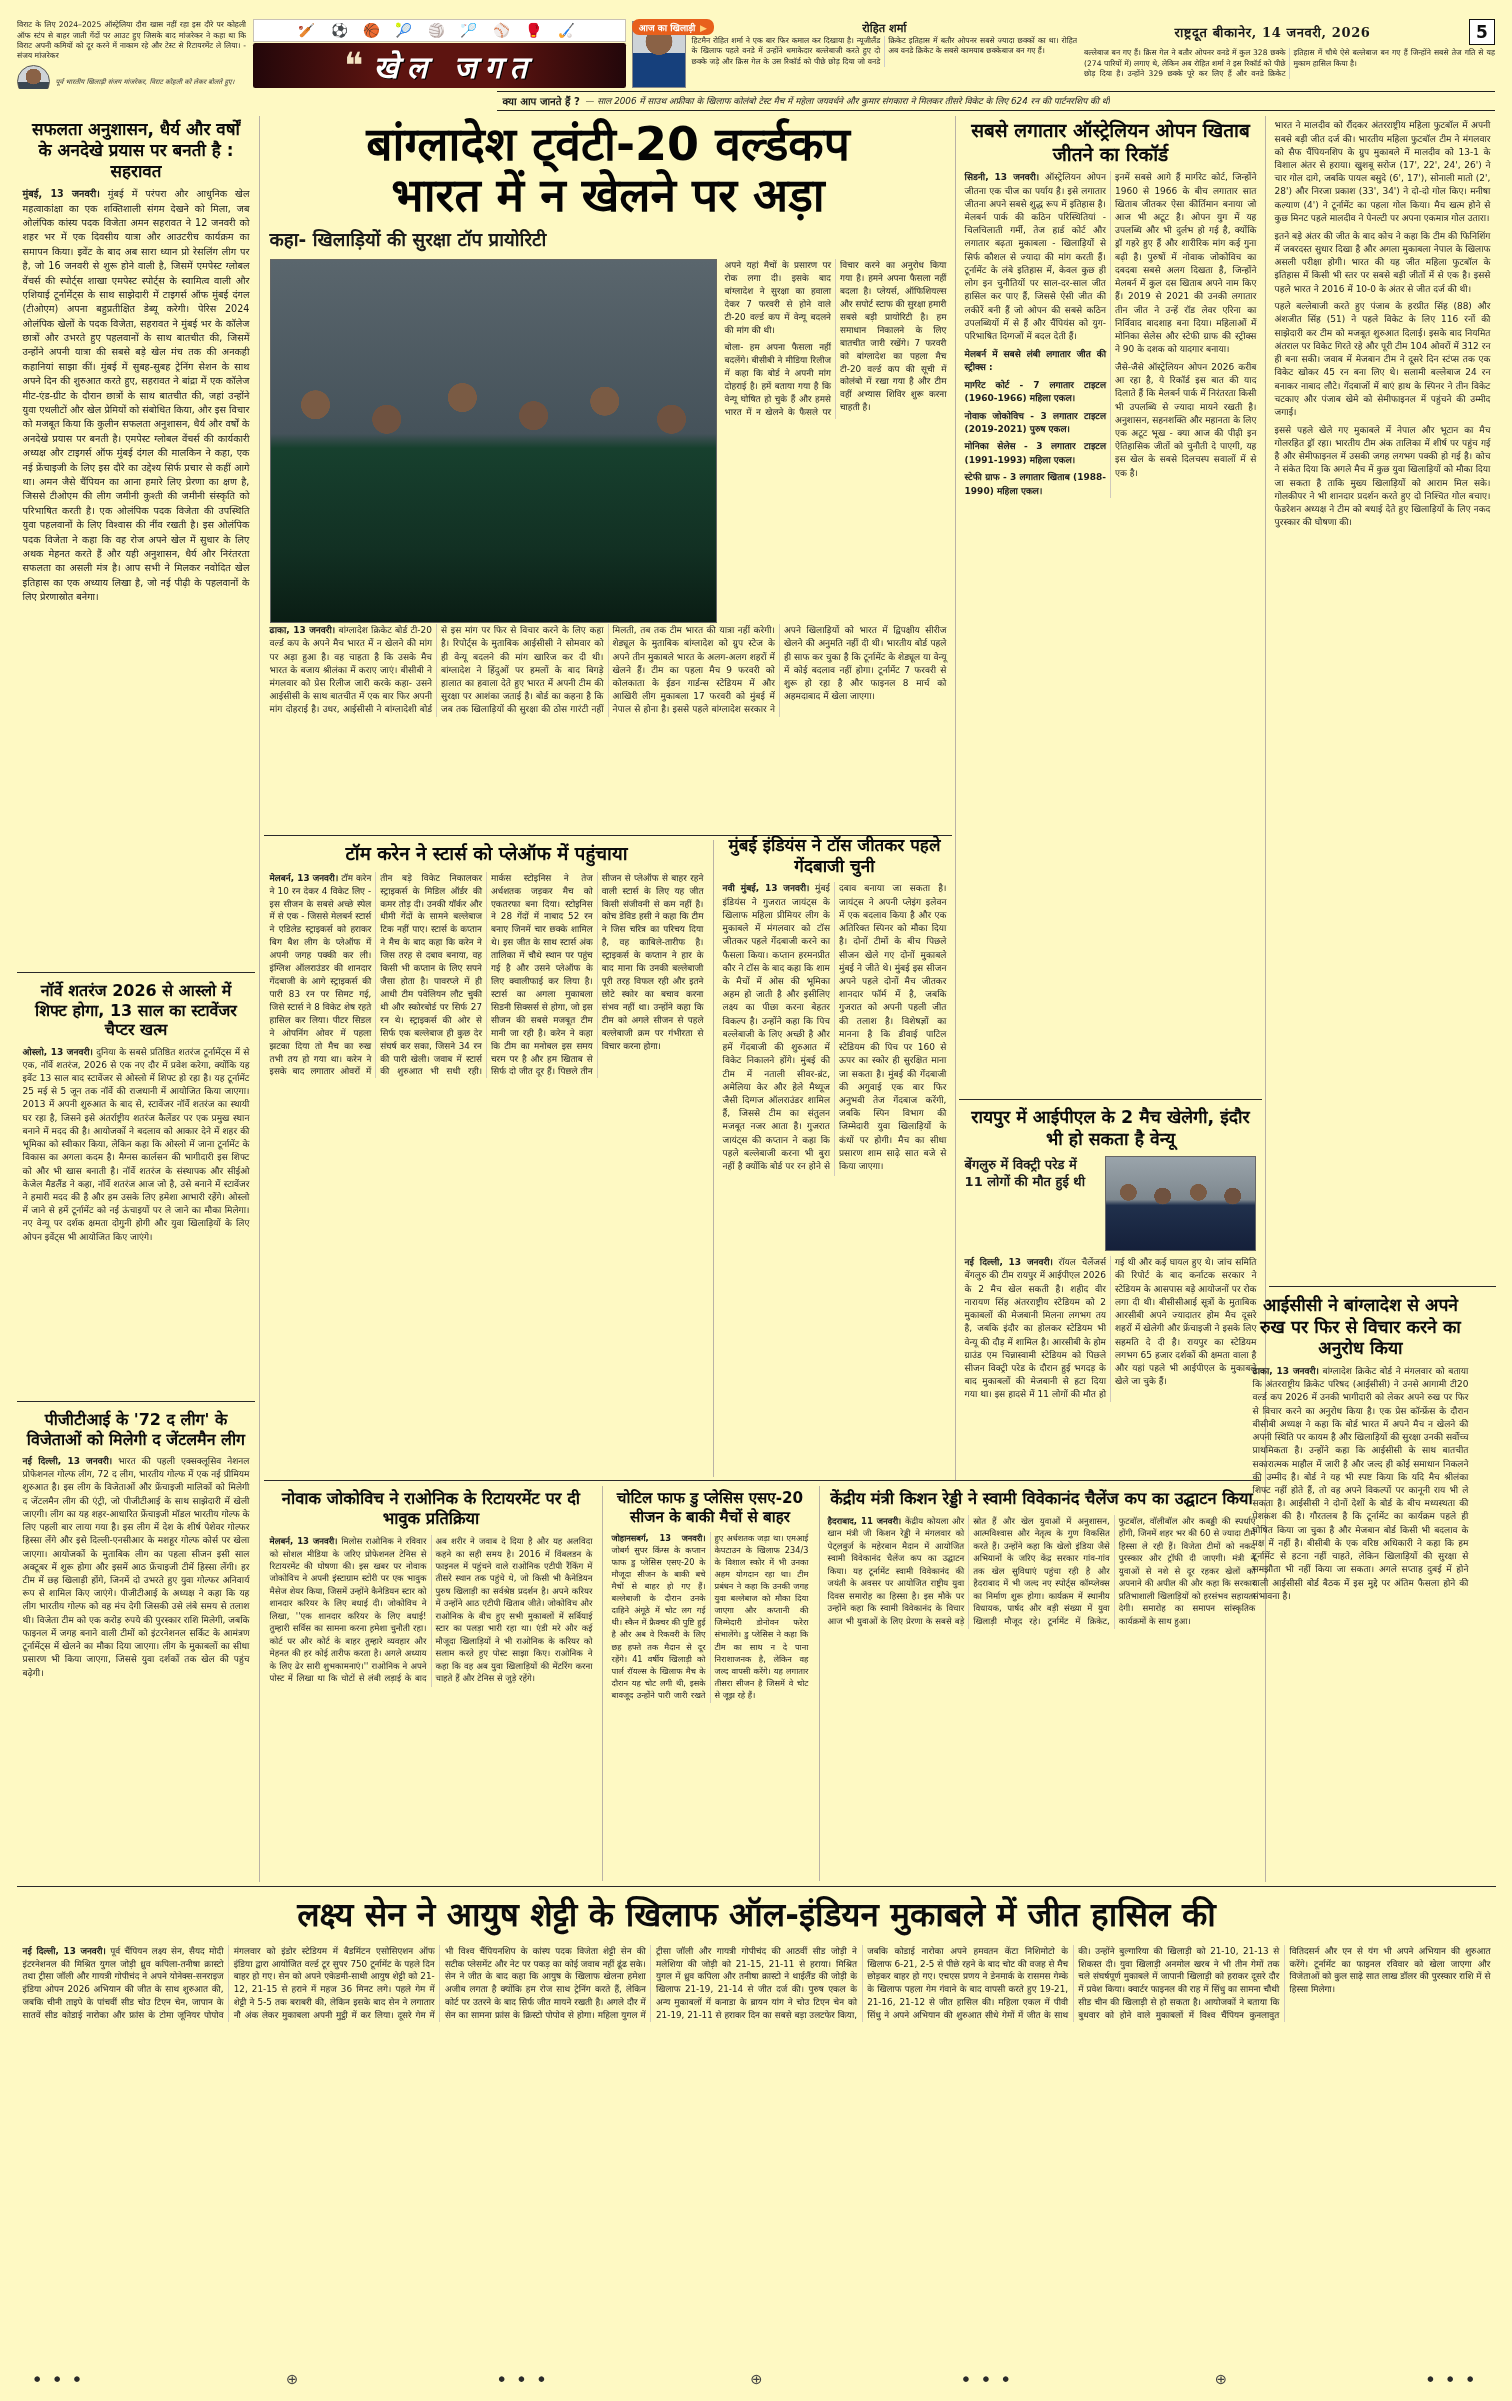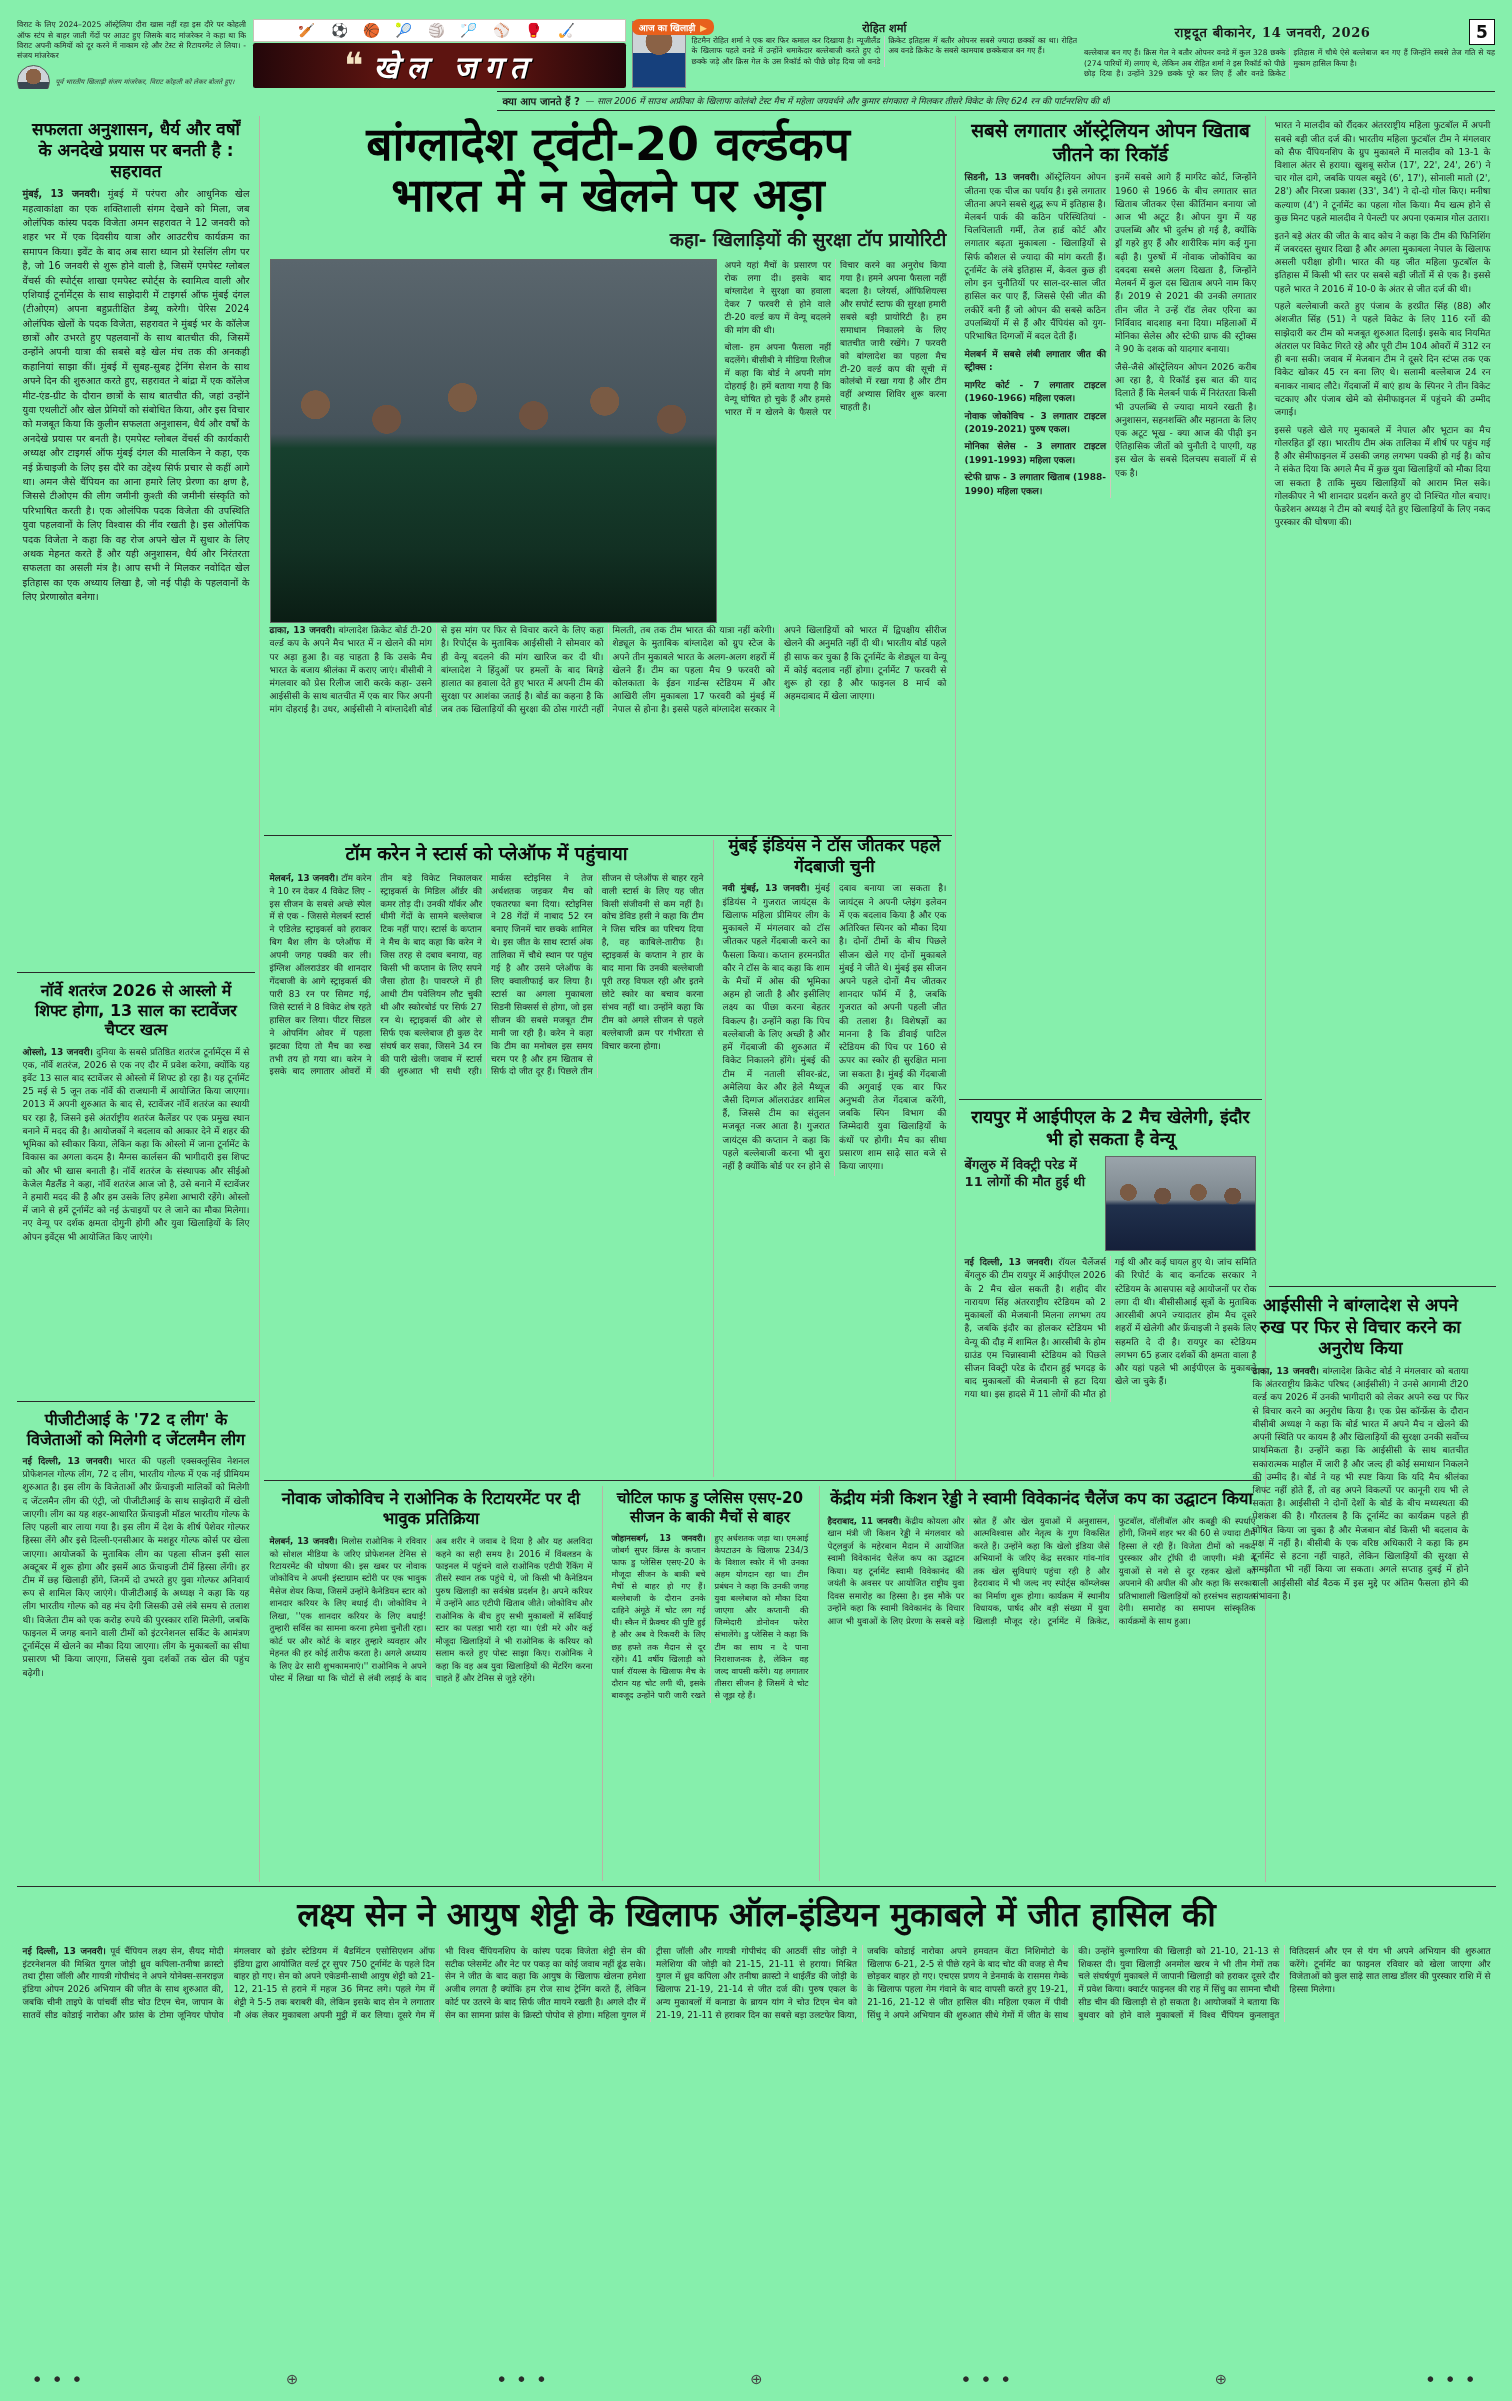--- a/index.html
+++ b/index.html
@@ -1,17 +1,17 @@
 <!DOCTYPE html>
 <html style="font-size:9px"><head>
 <meta charset="utf-8">
 <style>
   *{box-sizing:border-box;margin:0;padding:0}
   html,body{background:#e9e6df}
-  .page{position:relative;width:1512px;height:2401px;background:#86efac;
+  .page{position:relative;width:1512px;height:2401px;background:#fef9c3;
         font-family:"DejaVu Sans","Liberation Sans",sans-serif;color:#1b1b1b;overflow:hidden}
   
   .hdr-left{position:absolute;left:17px;top:20.3px;width:229px;height:69px;overflow:hidden}
   .tiny{font-size:7.6px;line-height:1.35;text-align:justify}
   .hl-row{display:flex;gap:5.6px;margin-top:3.4px;align-items:center}
   .circ{width:33px;height:33px;border-radius:50%;flex:0 0 auto;border:1.1px solid #555;
         background:radial-gradient(circle 8px at 50% 34%,#8a6246 97%,transparent),
         linear-gradient(180deg,#cfd4d8 0 52%,#3a4752 52% 100%)}
   .cap{font-size:6.8px;font-style:italic;color:#333}
   .masthead{position:absolute;left:253px;top:19px;width:373px;height:70px}
@@ -57,21 +57,21 @@
   .rec{font-weight:600;margin-bottom:3.4px}
   #a-sah{left:17px;top:116px;width:238px;height:854px}
   #a-sah .hl{font-size:17px}
   #a-sah .body{font-size:9.6px;line-height:1.5}
   #a-nor{left:17px;top:978px;width:238px;height:420px}
   #a-nor .hl{font-size:16px}
   #a-pgt{left:17px;top:1407px;width:238px;height:475px}
   #a-pgt .hl{font-size:16px}
   #b-main{left:264px;top:116px;width:688px;height:717px}
   .main-hl{font-size:46px;font-weight:900;text-align:center;line-height:1.1;color:#050505}
-  .main-sub{font-size:18.6px;font-weight:bold;text-align:right;margin:5.6px 0 8px 0}
+  .main-sub{font-size:18.6px;font-weight:bold;text-align:left;margin:5.6px 0 8px 0}
   .bm-row{display:flex;gap:8px}
   .photo-team{width:447px;height:364px;flex:0 0 auto;border:0.6px solid #666;
      background:
        radial-gradient(circle 14.7px at 10% 40%,#7a5b44 97%,transparent),
        radial-gradient(circle 14.7px at 26% 44%,#6f5240 97%,transparent),
        radial-gradient(circle 14.7px at 43% 38%,#7a5b44 97%,transparent),
        radial-gradient(circle 14.7px at 59% 43%,#6f5240 97%,transparent),
        radial-gradient(circle 14.7px at 75% 39%,#7a5b44 97%,transparent),
        radial-gradient(circle 14.7px at 90% 44%,#6f5240 97%,transparent),
        linear-gradient(180deg,#5a666d 0%,#45525a 48%,#17402e 52%,#123023 80%,#0a1d14 100%)}

